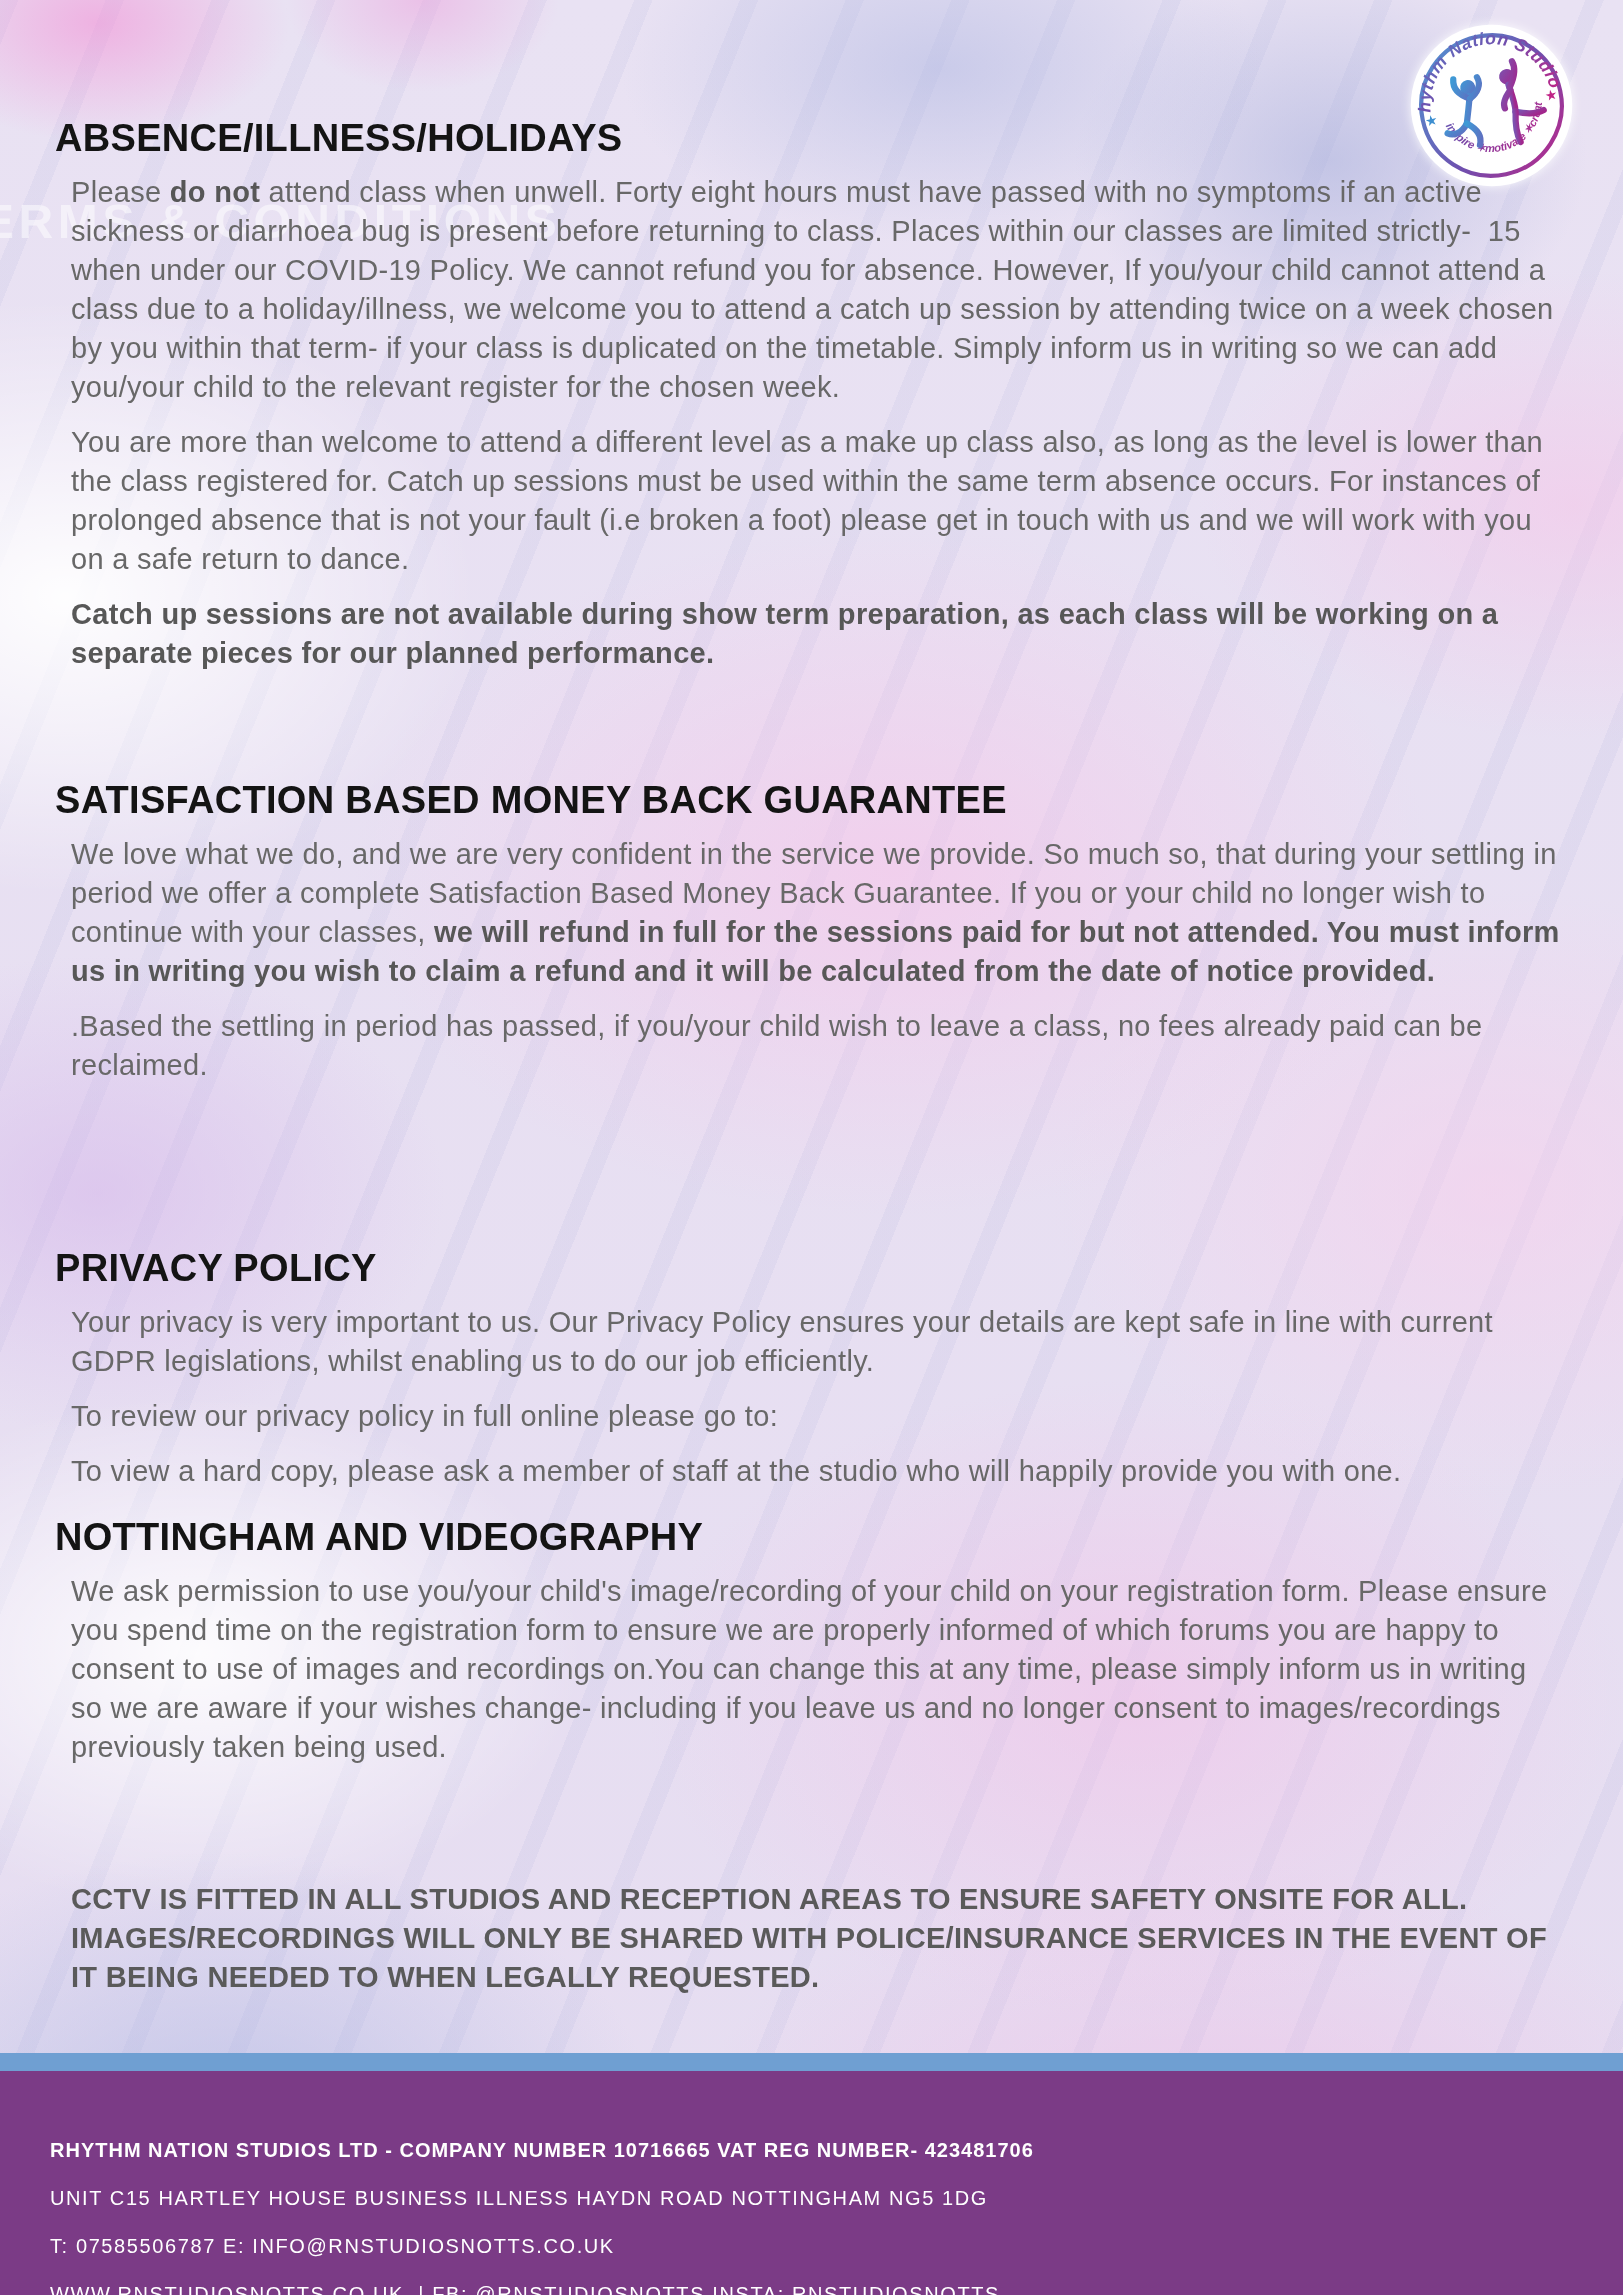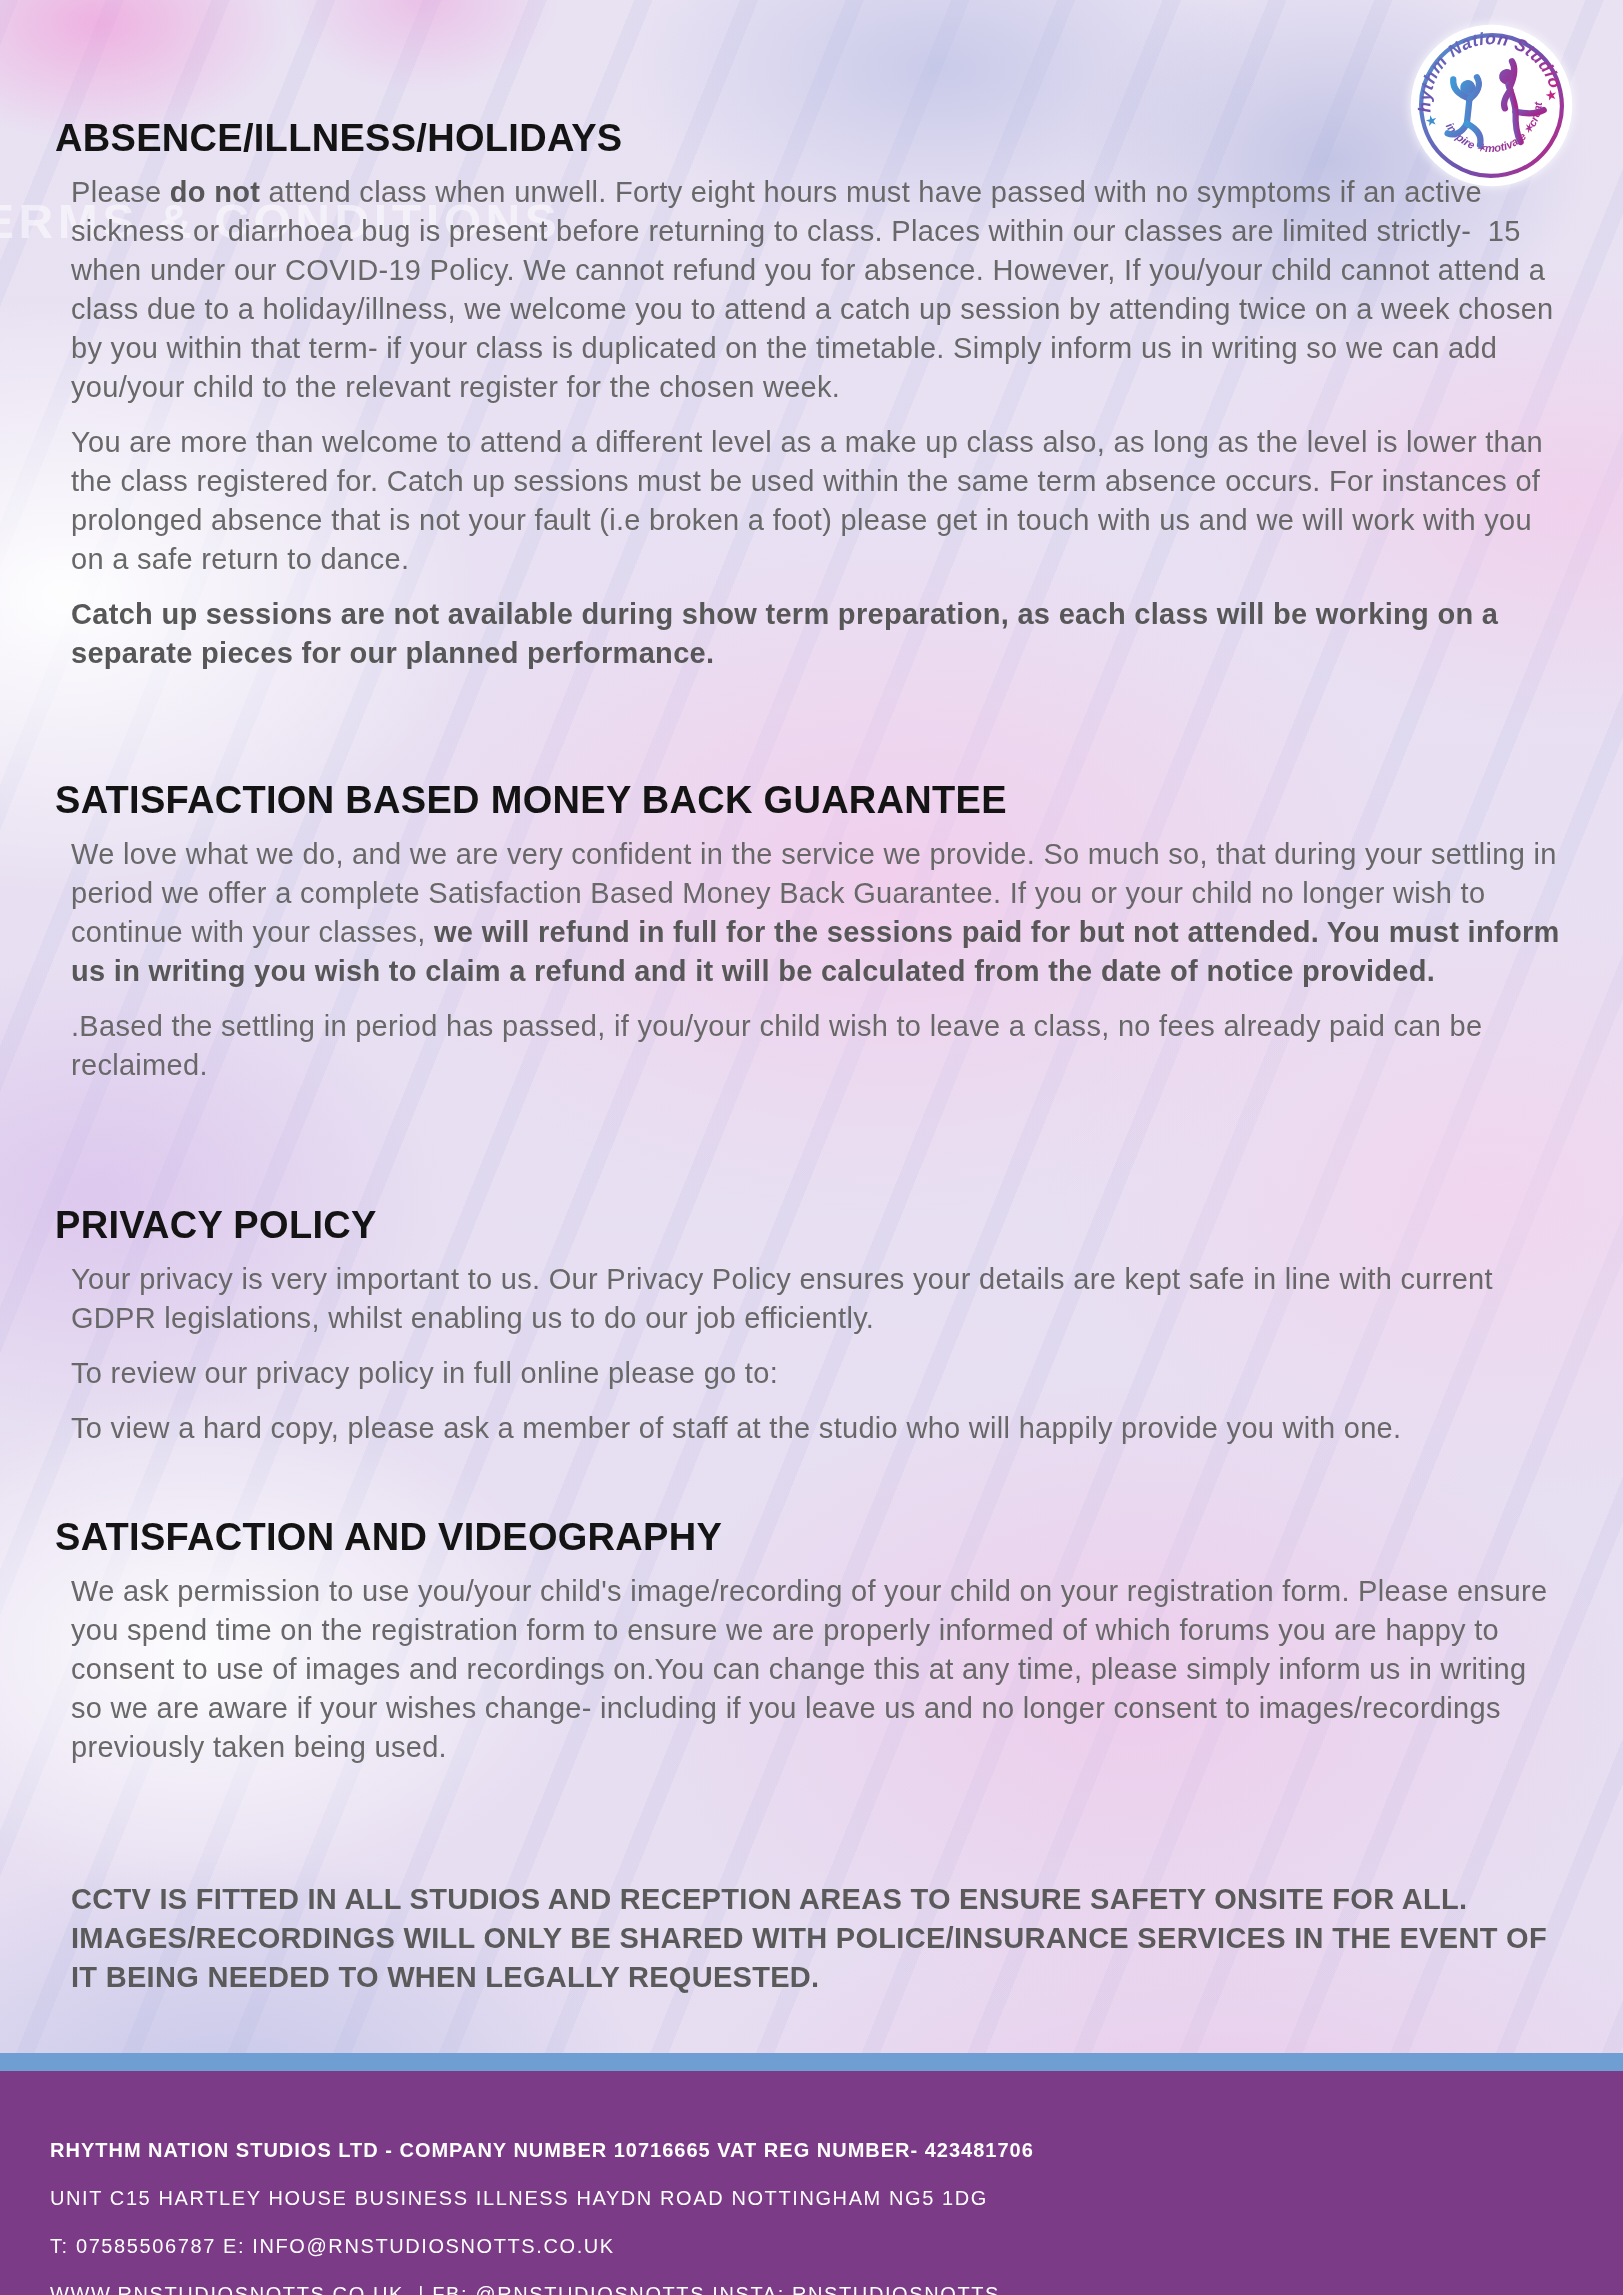--- a/index.html
+++ b/index.html
@@ -130,29 +130,29 @@
       <p>You are more than welcome to attend a different level as a make up class also, as long as the level is lower than the class registered for. Catch up sessions must be used within the same term absence occurs. For instances of prolonged absence that is not your fault (i.e broken a foot) please get in touch with us and we will work with you on a safe return to dance.</p>
       <p class="bold">Catch up sessions are not available during show term preparation, as each class will be working on a separate pieces for our planned performance.</p>
     </section>
 
     <section class="sec" style="top:782px">
       <h2>SATISFACTION BASED MONEY BACK GUARANTEE</h2>
       <p><span>We love what we do, and we are very confident in the service we provide. So much so, that during your settling in period we offer a complete Satisfaction Based Money Back Guarantee. If you or your child no longer wish to continue with your classes, </span><span class="b">we will refund in full for the sessions paid for but not attended. You must inform us in writing you wish to claim a refund and it will be calculated from the date of notice provided.</span></p>
       <p>.Based the settling in period has passed, if you/your child wish to leave a class, no fees already paid can be reclaimed.</p>
     </section>
 
-    <section class="sec" style="top:1207px">
+    <section class="sec" style="top:1250px">
       <h2>PRIVACY POLICY</h2>
       <p>Your privacy is very important to us. Our Privacy Policy ensures your details are kept safe in line with current GDPR legislations, whilst enabling us to do our job efficiently.</p>
       <p>To review our privacy policy in full online please go to:</p>
       <p>To view a hard copy, please ask a member of staff at the studio who will happily provide you with one.</p>
     </section>
 
     <section class="sec" style="top:1519px">
-      <h2>SATISFACTION AND VIDEOGRAPHY</h2>
+      <h2>NOTTINGHAM AND VIDEOGRAPHY</h2>
       <p>We ask permission to use you/your child's image/recording of your child on your registration form. Please ensure you spend time on the registration form to ensure we are properly informed of which forums you are happy to consent to use of images and recordings on.You can change this at any time, please simply inform us in writing so we are aware if your wishes change- including if you leave us and no longer consent to images/recordings previously taken being used.</p>
     </section>
 
     <section class="sec cctv" style="top:1864px">
       <p>CCTV IS FITTED IN ALL STUDIOS AND RECEPTION AREAS TO ENSURE SAFETY ONSITE FOR ALL. IMAGES/RECORDINGS WILL ONLY BE SHARED WITH POLICE/INSURANCE SERVICES IN THE EVENT OF IT BEING NEEDED TO WHEN LEGALLY REQUESTED.</p>
     </section>
 
   </div>
 
   <div class="stripe"></div>

